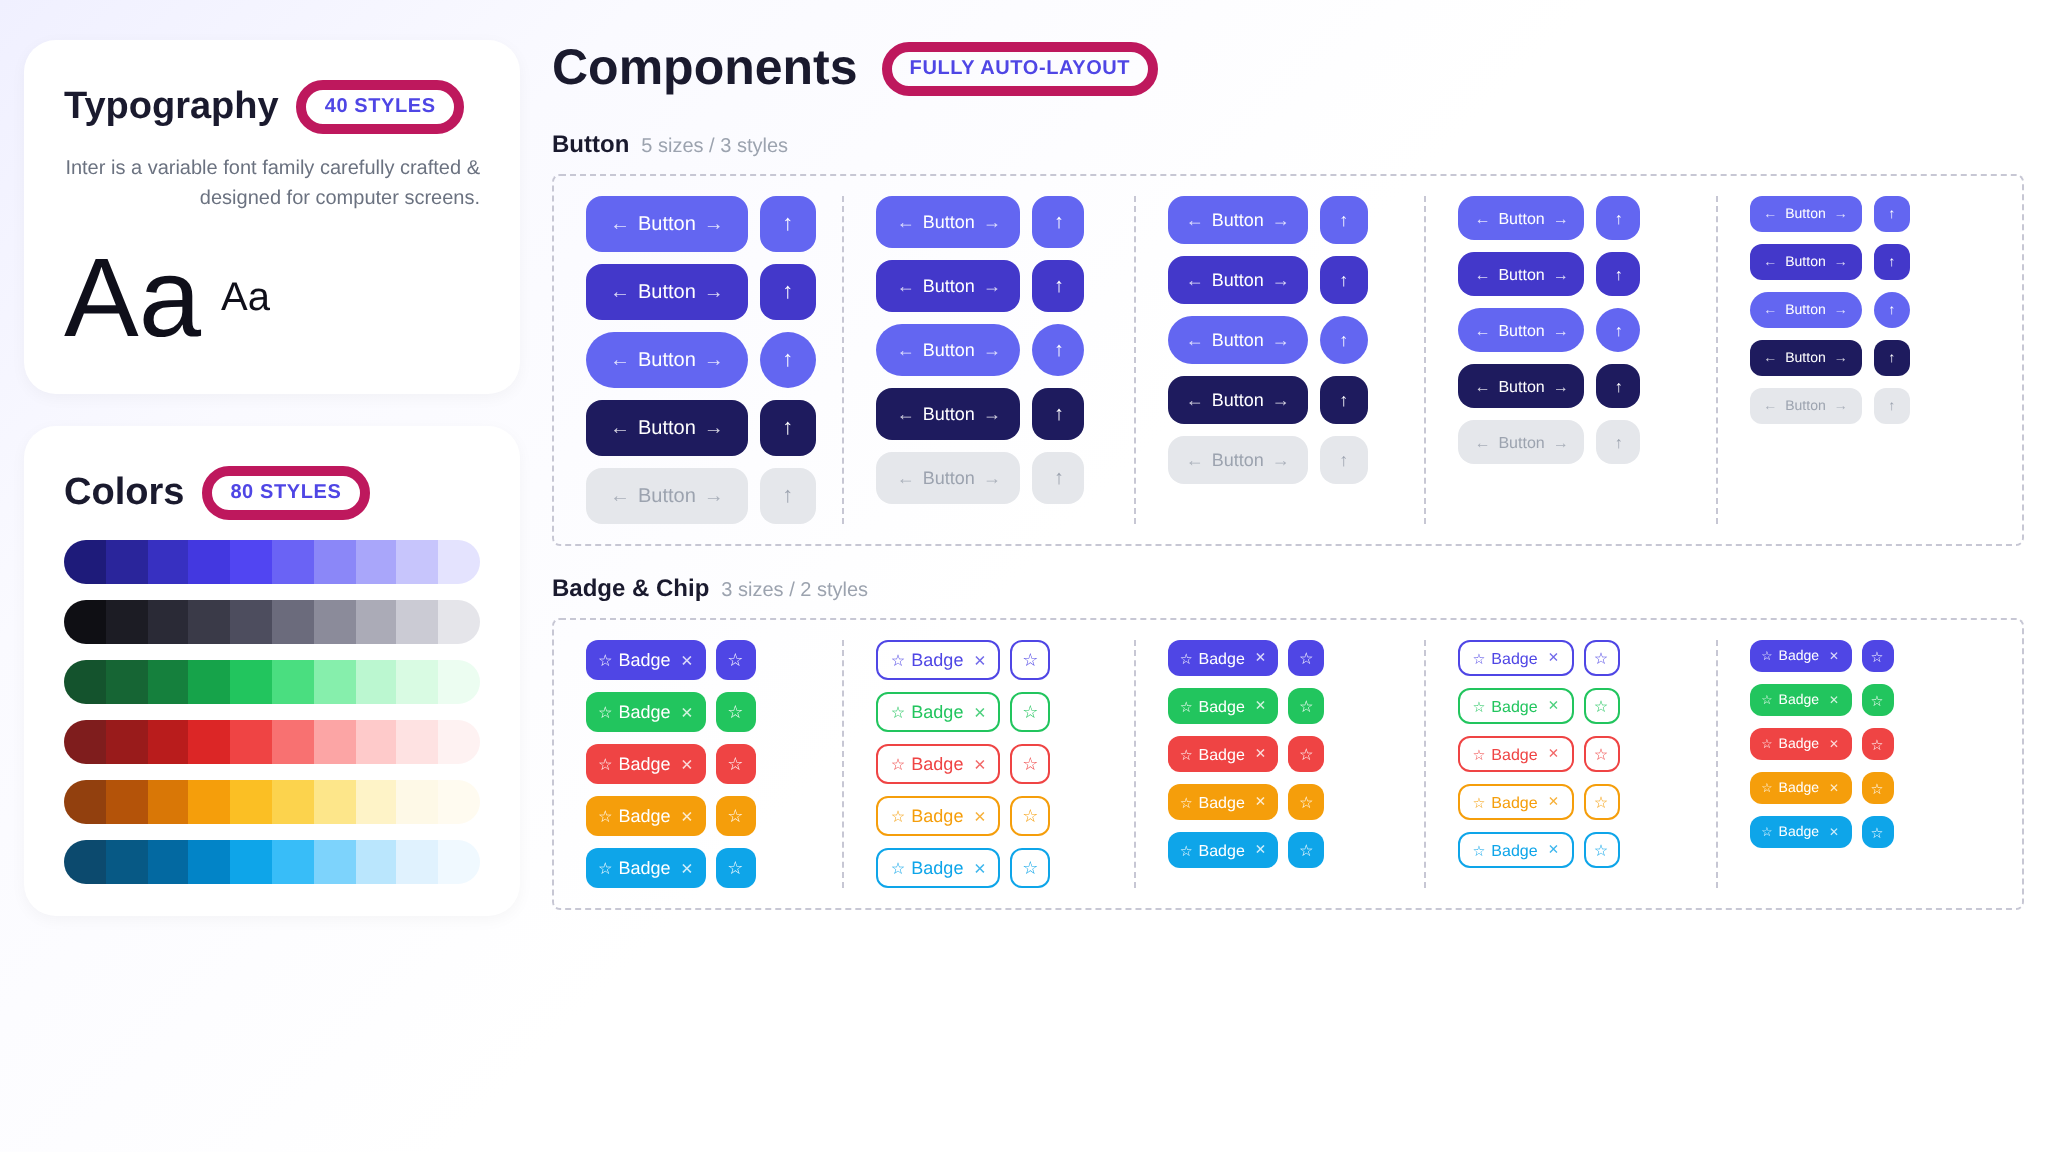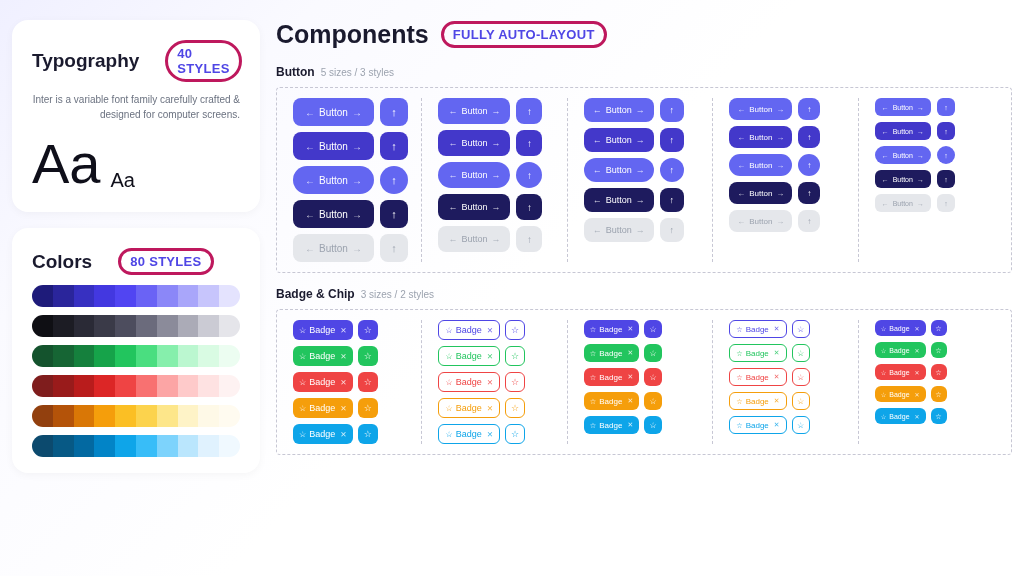--- a/index.html
+++ b/index.html
@@ -1,23 +1,23 @@
 <!DOCTYPE html>
 <html><head>
 <meta charset="utf-8">
 <style>
 * { box-sizing: border-box; margin: 0; padding: 0; }
 body { font-family: -apple-system, BlinkMacSystemFont, 'Segoe UI', sans-serif; background: linear-gradient(135deg, #f0f0ff 0%, #fafaff 20%, #ffffff 50%); width: 1024px; height: 576px; overflow: hidden; display: flex; gap: 16px; padding: 20px 12px; }
 .left-col { width: 248px; display: flex; flex-direction: column; gap: 16px; }
 .card { background: #fff; border-radius: 16px; padding: 20px; box-shadow: 0 2px 8px rgba(0,0,0,0.04); }
-.card-header { display: flex; align-items: center; gap: 26px; margin-bottom: 10px; }
+.card-header { display: flex; align-items: center; gap: 9px; margin-bottom: 10px; }
 .card-title { font-size: 19px; font-weight: 700; color: #1a1a2e; }
-.badge-outline { display: inline-flex; align-items: center; font-size: 13px; font-weight: 600; color: #4f46e5; border: 3px solid #be185d; border-radius: 999px; padding: 3px 9px; letter-spacing: 0.3px; }
+.badge-outline { display: inline-flex; align-items: center; font-size: 10px; font-weight: 600; color: #4f46e5; border: 5px solid #be185d; border-radius: 999px; padding: 3px 9px; letter-spacing: 0.3px; }
 .card-desc { font-size: 10px; line-height: 1.5; color: #6b7280; margin-bottom: 14px; text-align: right; }
-.type-sample { display: flex; align-items: flex-end; gap: 10px; }
+.type-sample { display: flex; align-items: center; gap: 10px; }
 .type-big { font-size: 56px; font-weight: 400; color: #0f0f1a; line-height: 1; }
 .type-small { font-size: 20px; color: #0f0f1a; }
 .swatch-row { display: flex; height: 22px; border-radius: 11px; overflow: hidden; margin-bottom: 8px; }
 .swatch-row > div { flex: 1; }
 .right-col { flex: 1; display: flex; flex-direction: column; }
 .main-header { display: flex; align-items: center; gap: 12px; margin-bottom: 16px; }
 .section-title { font-size: 12px; font-weight: 700; color: #1a1a2e; margin-bottom: 8px; }
 .section-sub { font-size: 10px; color: #9ca3af; font-weight: 400; margin-left: 6px; }
 .dashed-box { border: 1px dashed #c7c7d4; border-radius: 4px; padding: 10px 8px; display: flex; gap: 8px; }
 .size-col { border-right: 1px dashed #c7c7d4; padding: 0 8px; display: flex; flex-direction: column; gap: 6px; flex: 1; }

